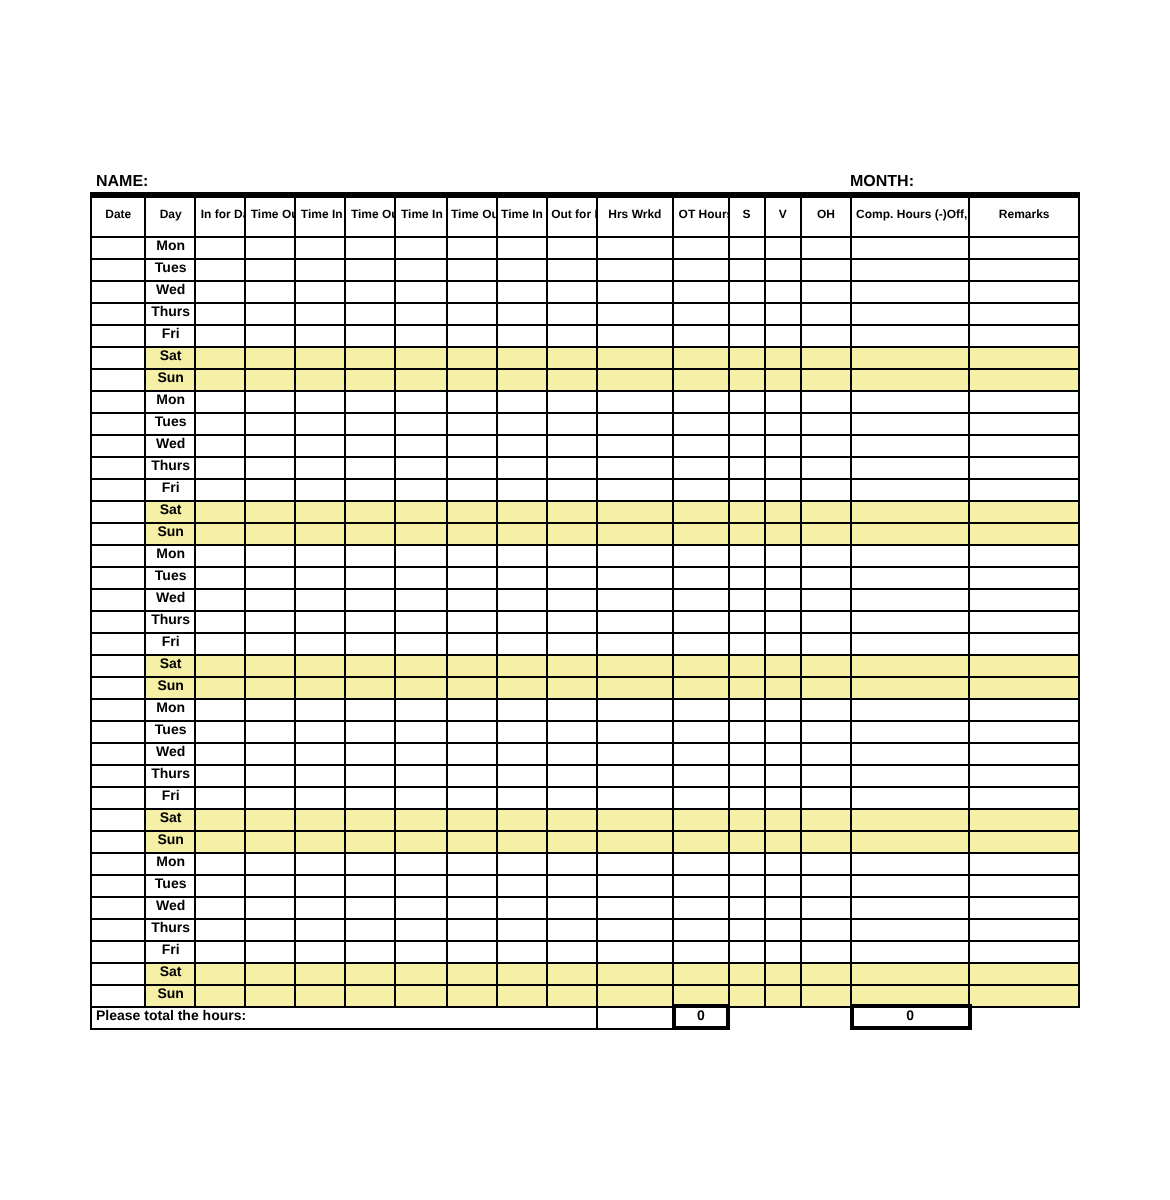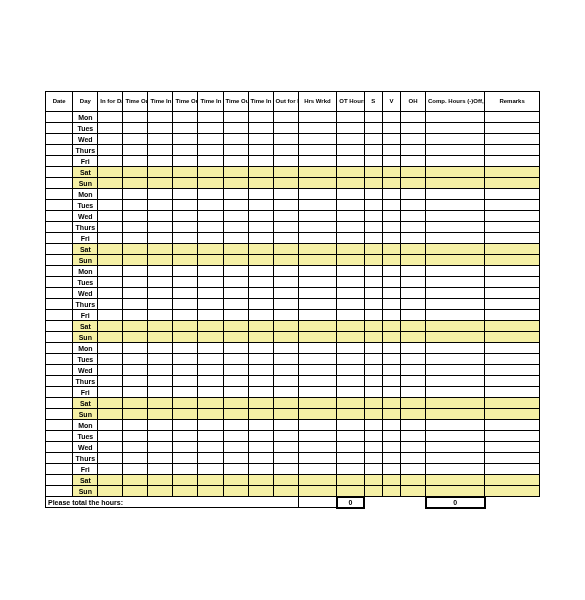--- a/index.html
+++ b/index.html
@@ -63,20 +63,25 @@
   .col-rem    { width: 48px; }
   .footer-row td { font-weight: bold; }
   .footer-label { font-size: 7px; font-weight: bold; }
   .total-box { text-align: center; font-weight: bold; border: 2px solid #000; }
   .noborder { border: none !important; }
 </style>
 </head>
 <body>
 
 <div class="sheet">
+  <div class="header-line">
+    <span class="name-label">NAME:</span>
+    <span class="spacer"></span>
+    <span class="month-label">MONTH:</span>
+  </div>
   <table>
     <colgroup>
       <col class="col-date">
         <col class="col-day">
       <col class="col-narrow">
         <col class="col-narrow">
         <col class="col-narrow">
         <col class="col-narrow">
       <col class="col-narrow">
         <col class="col-narrow">

